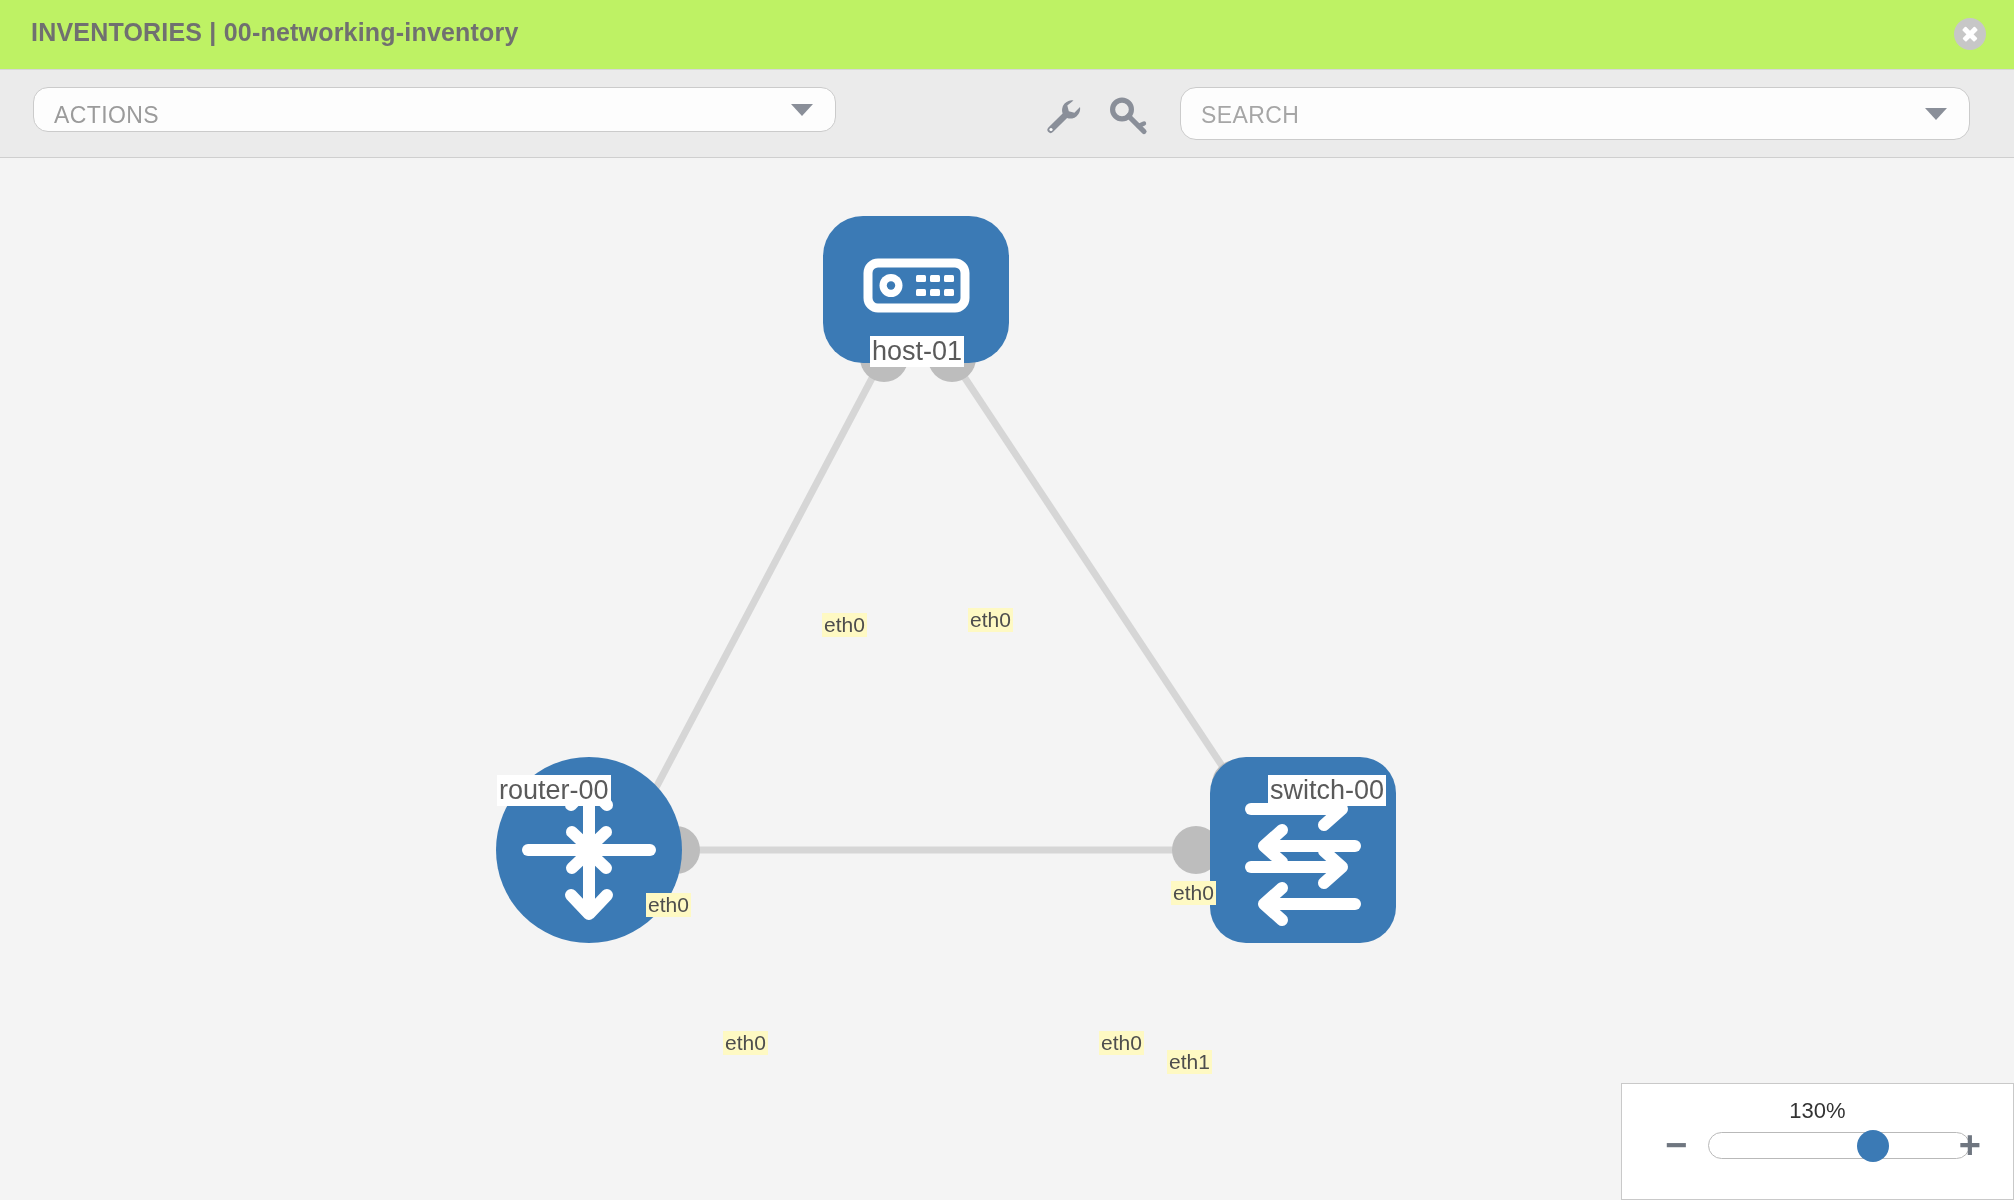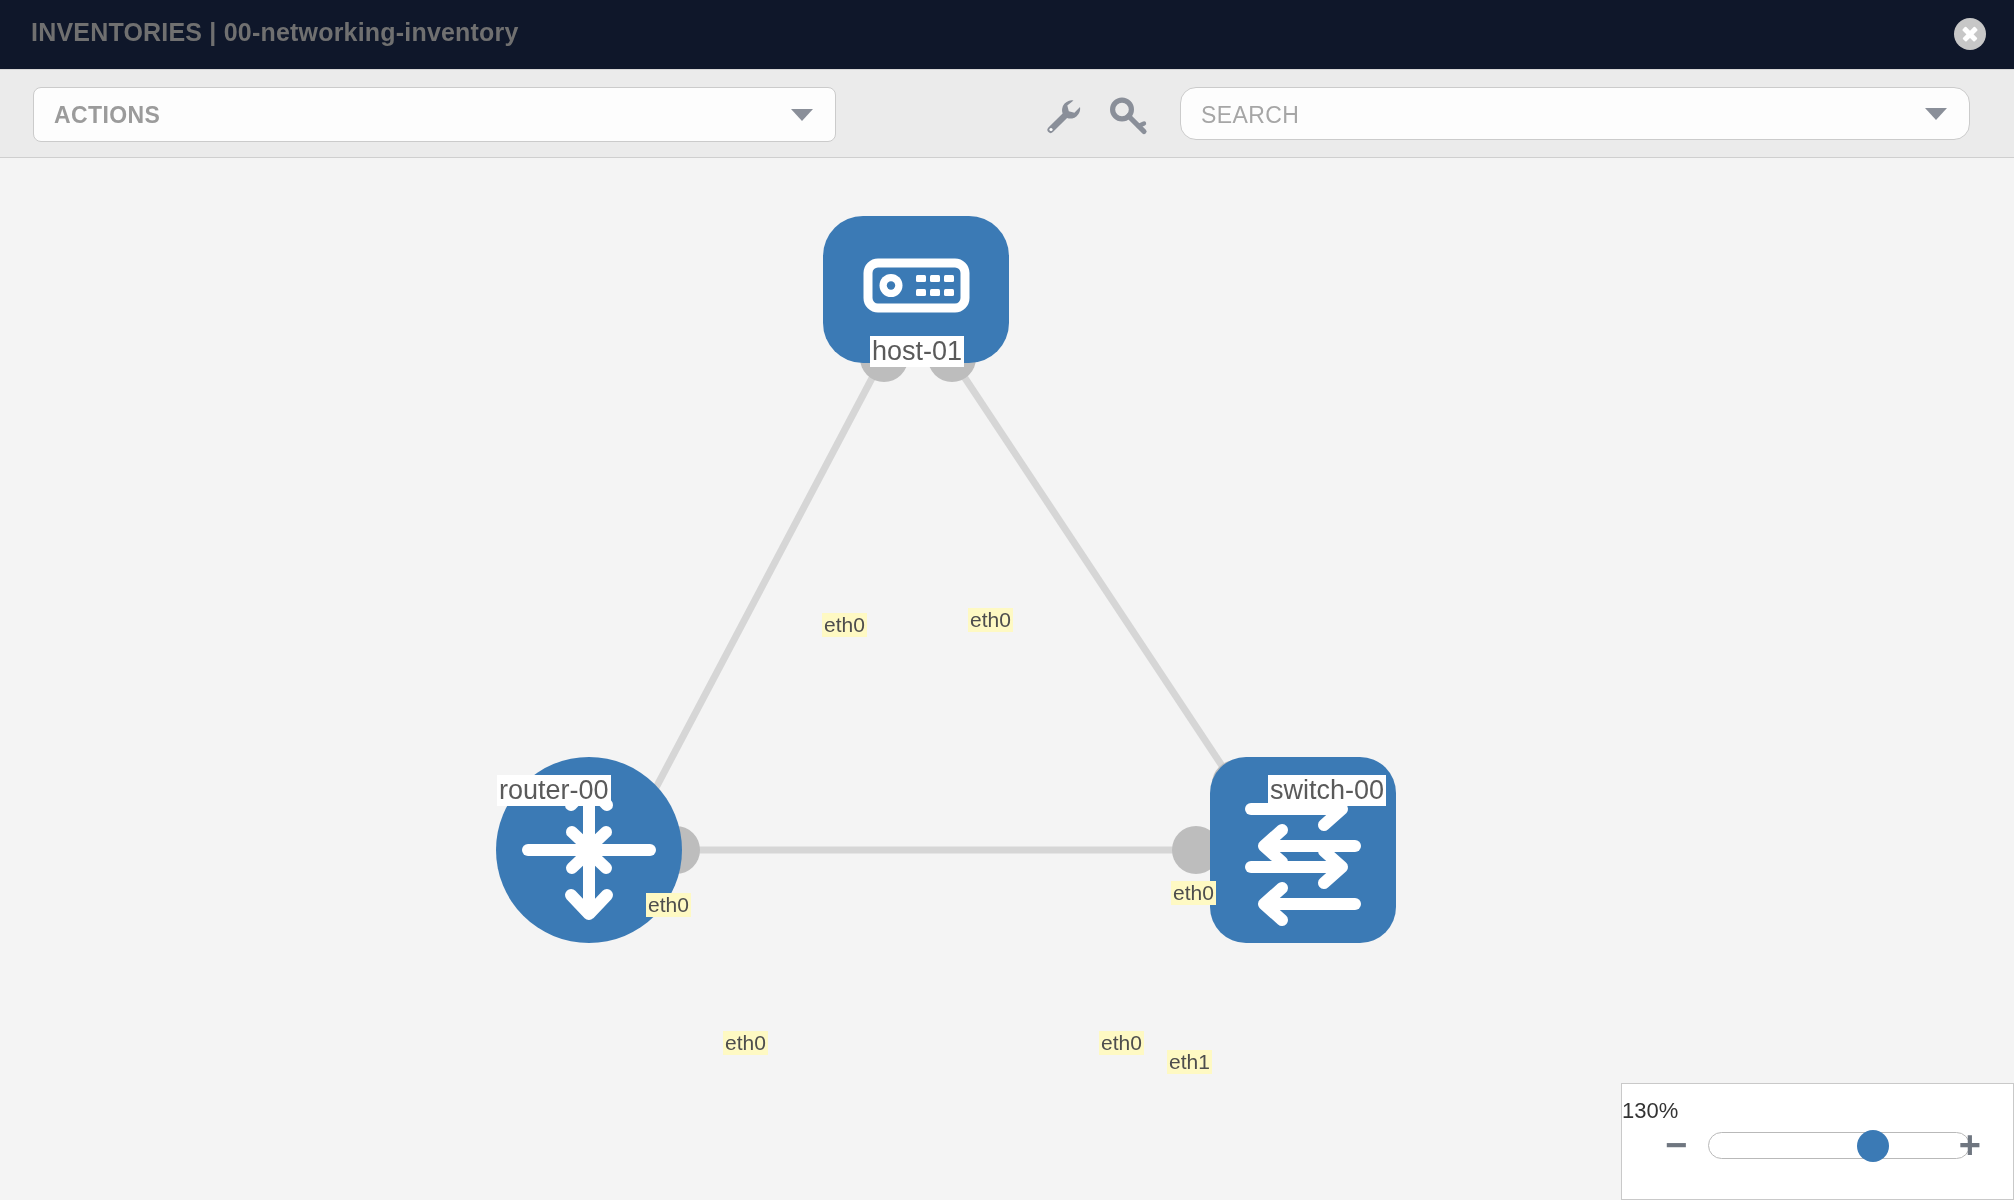--- a/index.html
+++ b/index.html
@@ -7,21 +7,21 @@
     width: 2014px; height: 1200px;
     font-family: "Liberation Sans", sans-serif;
     background: #f6f6f6;
     overflow: hidden;
   }
 
   
   .header {
     position: absolute; top: 0; left: 0;
     width: 2014px; height: 70px;
-    background: #0f172a;
+    background: #bef264;
     border-bottom: 1px solid #d7d7d7;
   }
   .page-title {
     position: absolute; left: 31px; top: 18px;
     font-size: 25px; font-weight: bold;
     color: #707070; letter-spacing: .2px;
     white-space: nowrap;
   }
   .close-btn {
     position: absolute; right: 28px; top: 18px;
@@ -39,25 +39,24 @@
 
   
   .toolbar {
     position: absolute; top: 70px; left: 0;
     width: 2014px; height: 88px;
     background: #ebebeb;
     border-bottom: 1px solid #cfcfcf;
   }
   .actions-select {
     position: absolute; left: 33px; top: 17px;
-    width: 803px; height: 55px;
+    width: 803px; height: 45px;
     background: #fdfdfd;
     border: 1px solid #cbcbcb;
-    border-radius: 8px;
-    font-weight: bold;
+    border-radius: 15px;
   }
   .actions-select .label {
     position: absolute; left: 20px; top: 14px;
     font-size: 23px; color: #9b9b9b; letter-spacing: .4px;
   }
   .caret {
     position: absolute; right: 22px; top: 50%;
     transform: translateY(-50%);
     width: 0; height: 0;
     border-left: 11px solid transparent;
@@ -111,21 +110,21 @@
   
   .zoom-panel {
     position: absolute;
     left: 1621px; top: 1083px;
     width: 393px; height: 117px;
     background: #ffffff;
     border: 1px solid #c9c9c9;
   }
   .zoom-value {
     position: absolute; left: 0; right: 0; top: 14px;
-    text-align: left;
+    text-align: center;
     font-size: 22px; color: #333;
   }
   .zoom-minus, .zoom-plus {
     position: absolute; top: 47px;
     font-size: 38px; line-height: 28px;
     color: #6f7680; cursor: pointer; font-weight: bold;
     user-select: none;
   }
   .zoom-minus { left: 43px; }
   .zoom-plus  { right: 32px; }

